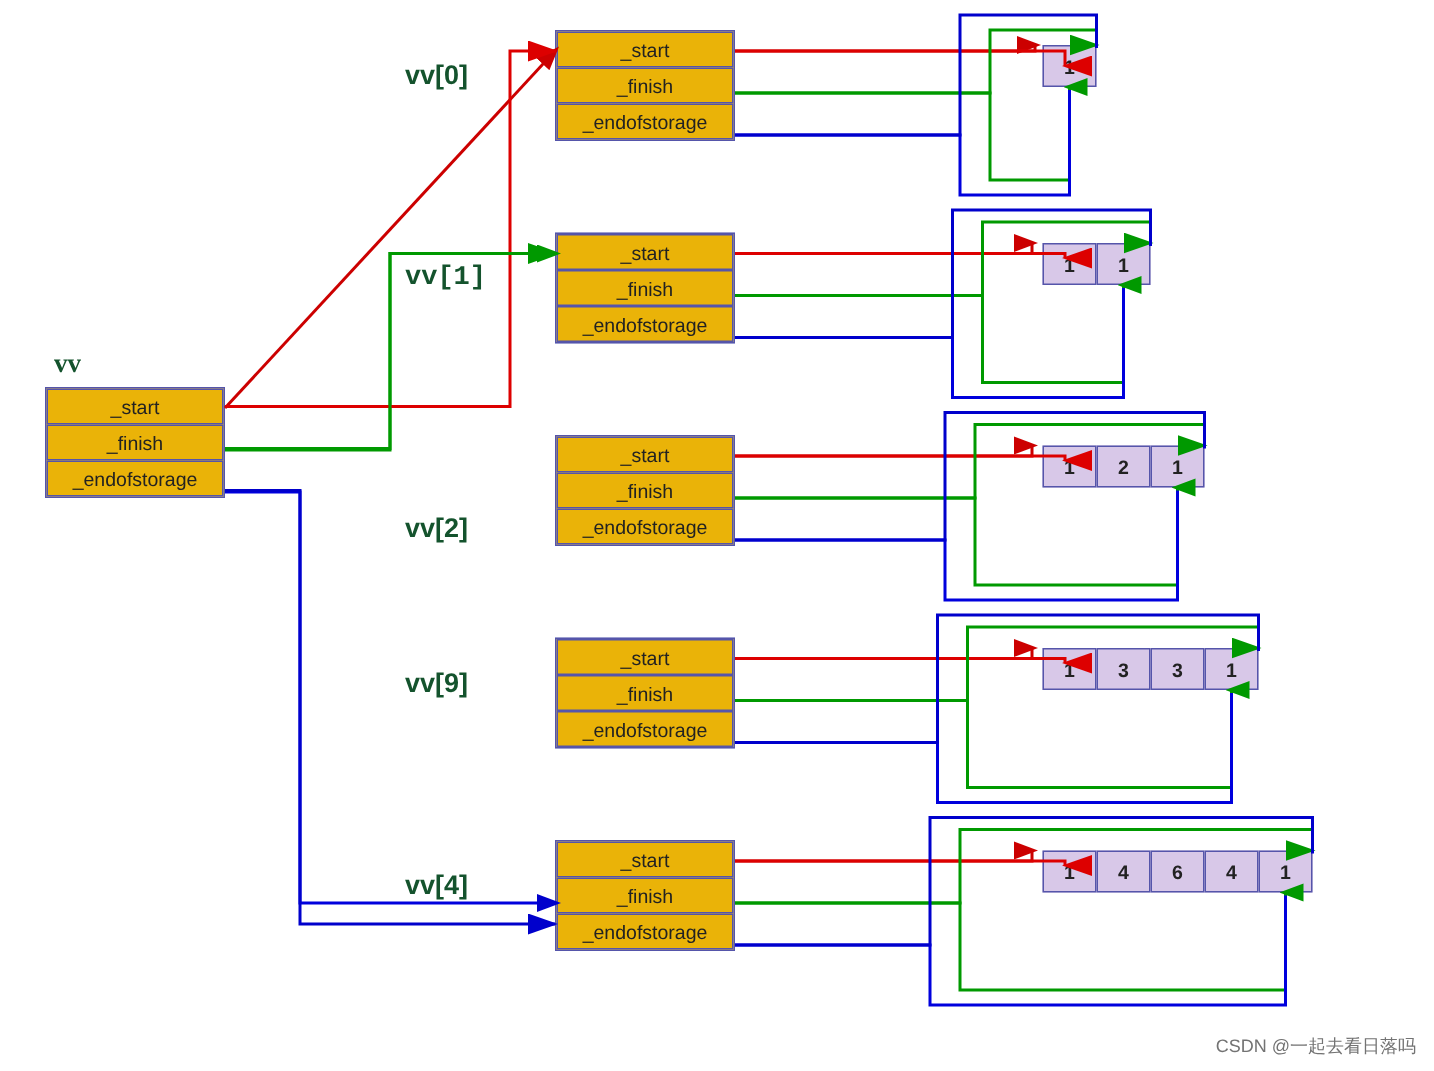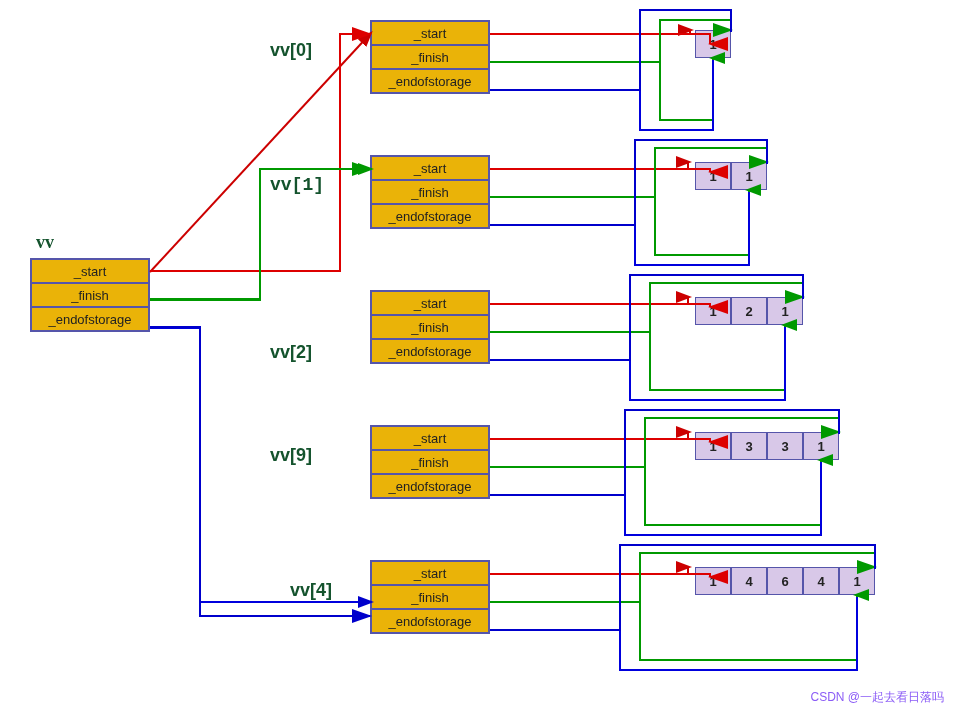--- a/index.html
+++ b/index.html
@@ -64,21 +64,21 @@
       left: 0;
       width: 956px;
       height: 714px;
       pointer-events: none;
     }
     .watermark {
       position: absolute;
       bottom: 8px;
       right: 12px;
       font-size: 12px;
-      color: #8b5cf6;
+      color: #737373;
     }
   </style>
 </head>
 <body>
 
 <div class="canvas">
 
   <div class="struct-box" style="left:30px; top:258px; width:120px;">
     <div class="field">_start</div>
     <div class="field">_finish</div>
@@ -118,21 +118,21 @@
   <div class="struct-box" style="left:370px; top:425px; width:120px;">
     <div class="field">_start</div>
     <div class="field">_finish</div>
     <div class="field">_endofstorage</div>
   </div>
   <div class="data-cell" style="left:695px; top:432px;">1</div>
   <div class="data-cell" style="left:731px; top:432px;">3</div>
   <div class="data-cell" style="left:767px; top:432px;">3</div>
   <div class="data-cell" style="left:803px; top:432px;">1</div>
 
-  <div class="struct-label" style="left:270px; top:580px;margin-left:20px;">vv[4]</div>
+  <div class="struct-label" style="left:270px; top:580px;">vv[4]</div>
   <div class="struct-box" style="left:370px; top:560px; width:120px;">
     <div class="field">_start</div>
     <div class="field">_finish</div>
     <div class="field">_endofstorage</div>
   </div>
   <div class="data-cell" style="left:695px; top:567px;">1</div>
   <div class="data-cell" style="left:731px; top:567px;">4</div>
   <div class="data-cell" style="left:767px; top:567px;">6</div>
   <div class="data-cell" style="left:803px; top:567px;">4</div>
   <div class="data-cell" style="left:839px; top:567px;">1</div>

